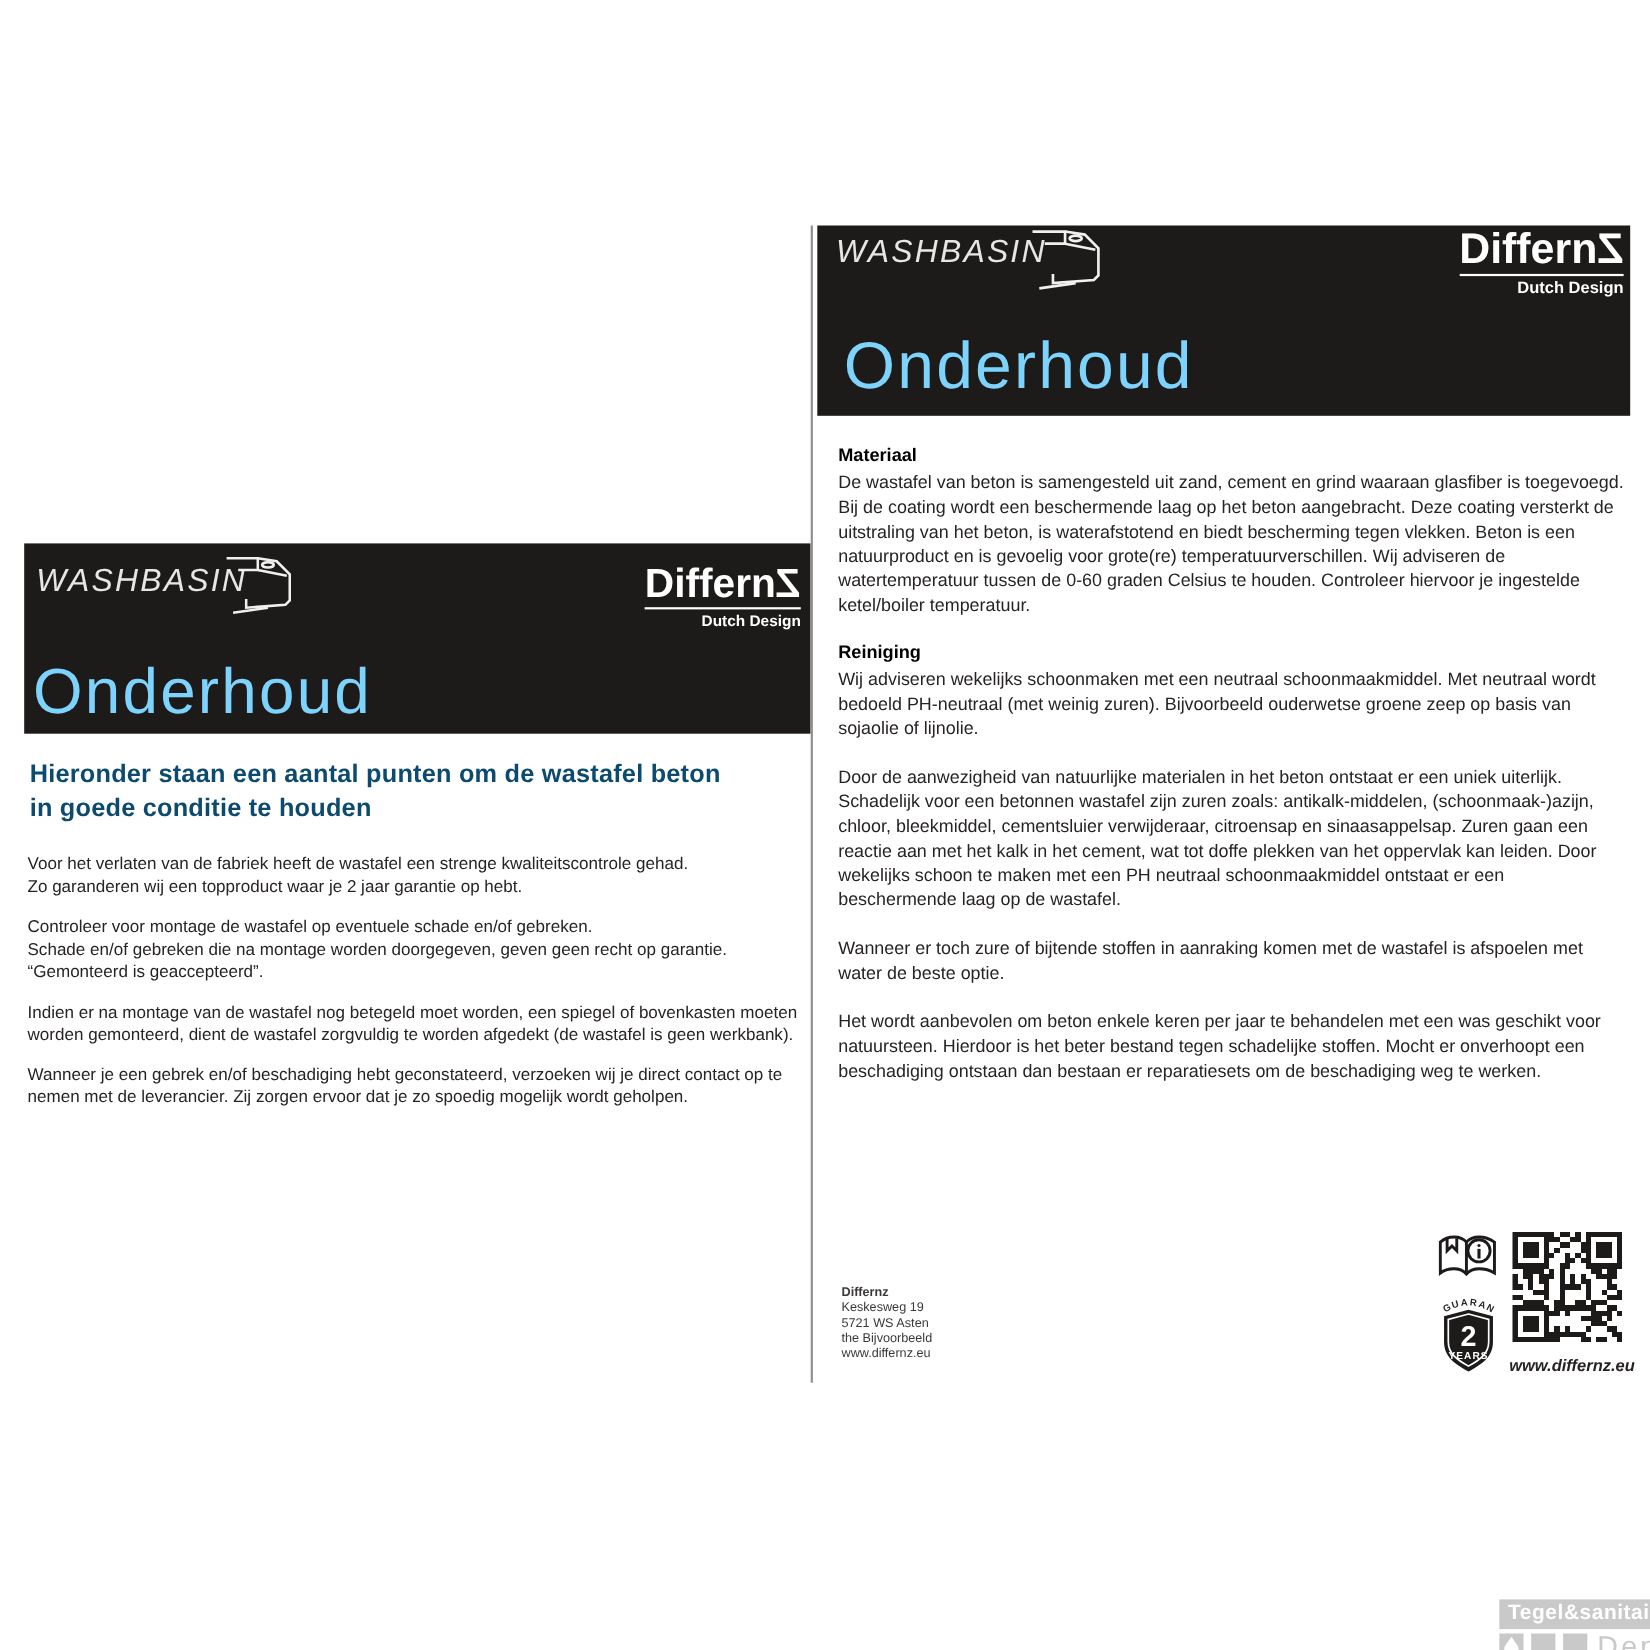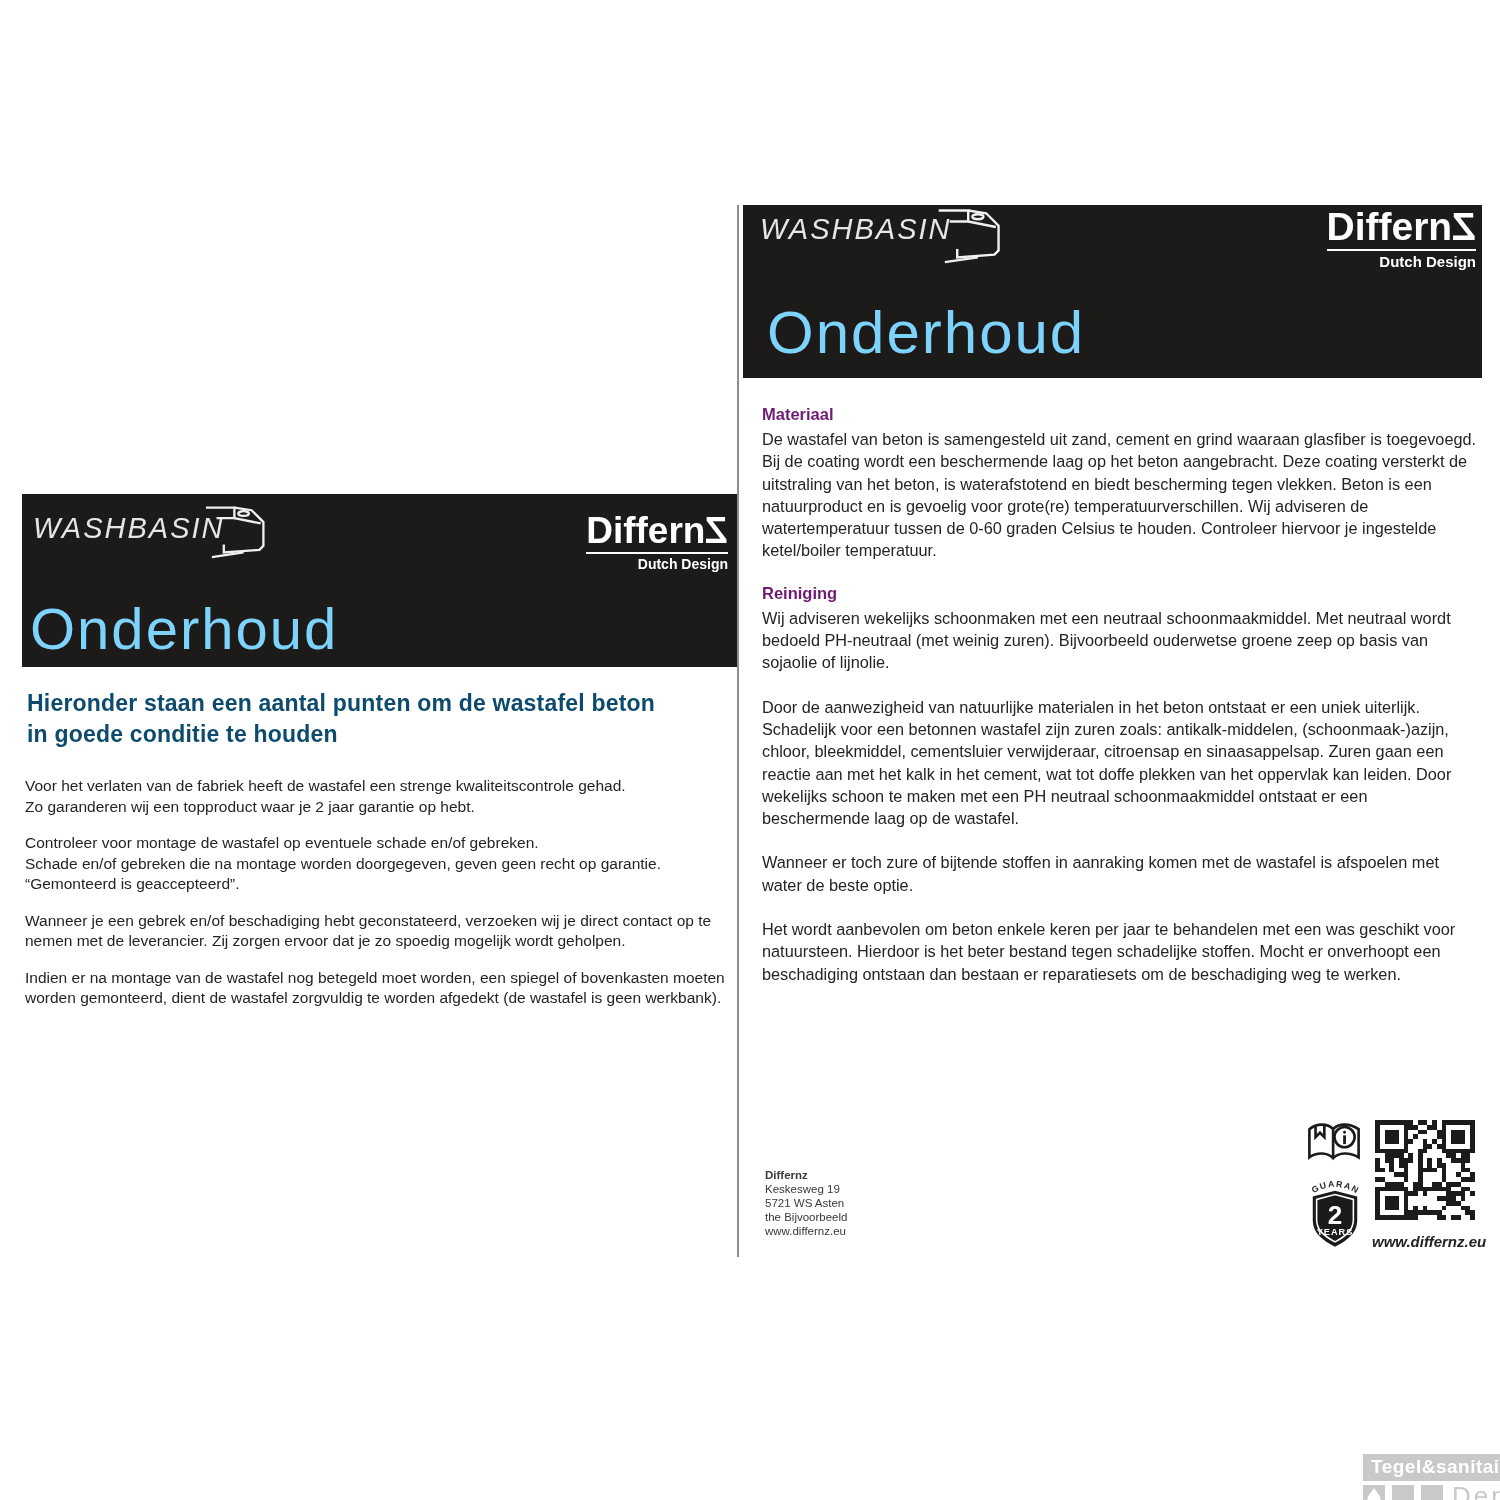--- a/index.html
+++ b/index.html
@@ -47,21 +47,21 @@
     border-left:2px solid #8f8f8f;background:#fff;
   }
   #right-banner{left:4px;top:0;width:739px;height:173px;}
   #right-banner .wb-word{left:17px;top:8px;font-size:29px;}
   #right-banner .wb-icon{left:192px;top:0px;}
   #right-banner .logo{right:6px;top:2px;}
   #right-banner .logo .name{font-size:39px;}
   #right-banner .logo .tagline{font-size:15px;}
   #right-banner .doc-title{left:24px;top:98px;font-size:60px;}
   #right-body{position:absolute;left:23px;top:200px;width:716px;}
-  #right-body h3{font-size:16.5px;font-weight:bold;margin:0 0 4px 0;color:#701a75;}
+  #right-body h3{font-size:16.5px;font-weight:bold;margin:0 0 4px 0;color:#000000;}
   #right-body p{font-size:16.3px;line-height:22.3px;margin:0 0 22px 0;white-space:pre-line;}
   #right-body p.spaced{margin-top:16px;}
   
   #address{position:absolute;left:26px;top:963px;font-size:11.5px;line-height:14px;color:#3c3838;}
   #address .co{font-weight:bold;}
   #manual-icon{position:absolute;left:566px;top:915px;}
   #badge{position:absolute;left:567px;top:968px;}
   #qr{position:absolute;left:636px;top:915px;width:100px;height:100px;}
   #site{position:absolute;left:633px;top:1028px;font-size:15px;font-weight:bold;font-style:italic;color:#262222;white-space:nowrap;}
   
@@ -100,22 +100,22 @@
 </div>
 
 <div id="left-body">
   <div class="lead">Hieronder staan een aantal punten om de wastafel beton
 in goede conditie te houden</div>
   <p>Voor het verlaten van de fabriek heeft de wastafel een strenge kwaliteitscontrole gehad.
 Zo garanderen wij een topproduct waar je 2 jaar garantie op hebt.</p>
   <p>Controleer voor montage de wastafel op eventuele schade en/of gebreken.
 Schade en/of gebreken die na montage worden doorgegeven, geven geen recht op garantie.
 “Gemonteerd is geaccepteerd”.</p>
+  <p>Indien er na montage van de wastafel nog betegeld moet worden, een spiegel of bovenkasten moeten worden gemonteerd, dient de wastafel zorgvuldig te worden afgedekt (de wastafel is geen werkbank).</p>
   <p>Wanneer je een gebrek en/of beschadiging hebt geconstateerd, verzoeken wij je direct contact op te nemen met de leverancier. Zij zorgen ervoor dat je zo spoedig mogelijk wordt geholpen.</p>
-  <p>Indien er na montage van de wastafel nog betegeld moet worden, een spiegel of bovenkasten moeten worden gemonteerd, dient de wastafel zorgvuldig te worden afgedekt (de wastafel is geen werkbank).</p>
 </div>
 
 <div id="right-page">
 
   <div class="banner" id="right-banner">
     <span class="wb-word">WASHBASIN</span>
     <span class="wb-icon">
       <svg width="72" height="62" viewBox="0 0 100 90" fill="none" stroke="#f2f0ee" stroke-width="3.5">
         <path d="M3 8 H46 V24 H19"></path>
         <path d="M46 8 L72 12 L90 30 L90 66 L84 72 L30 76 L30 64"></path>

